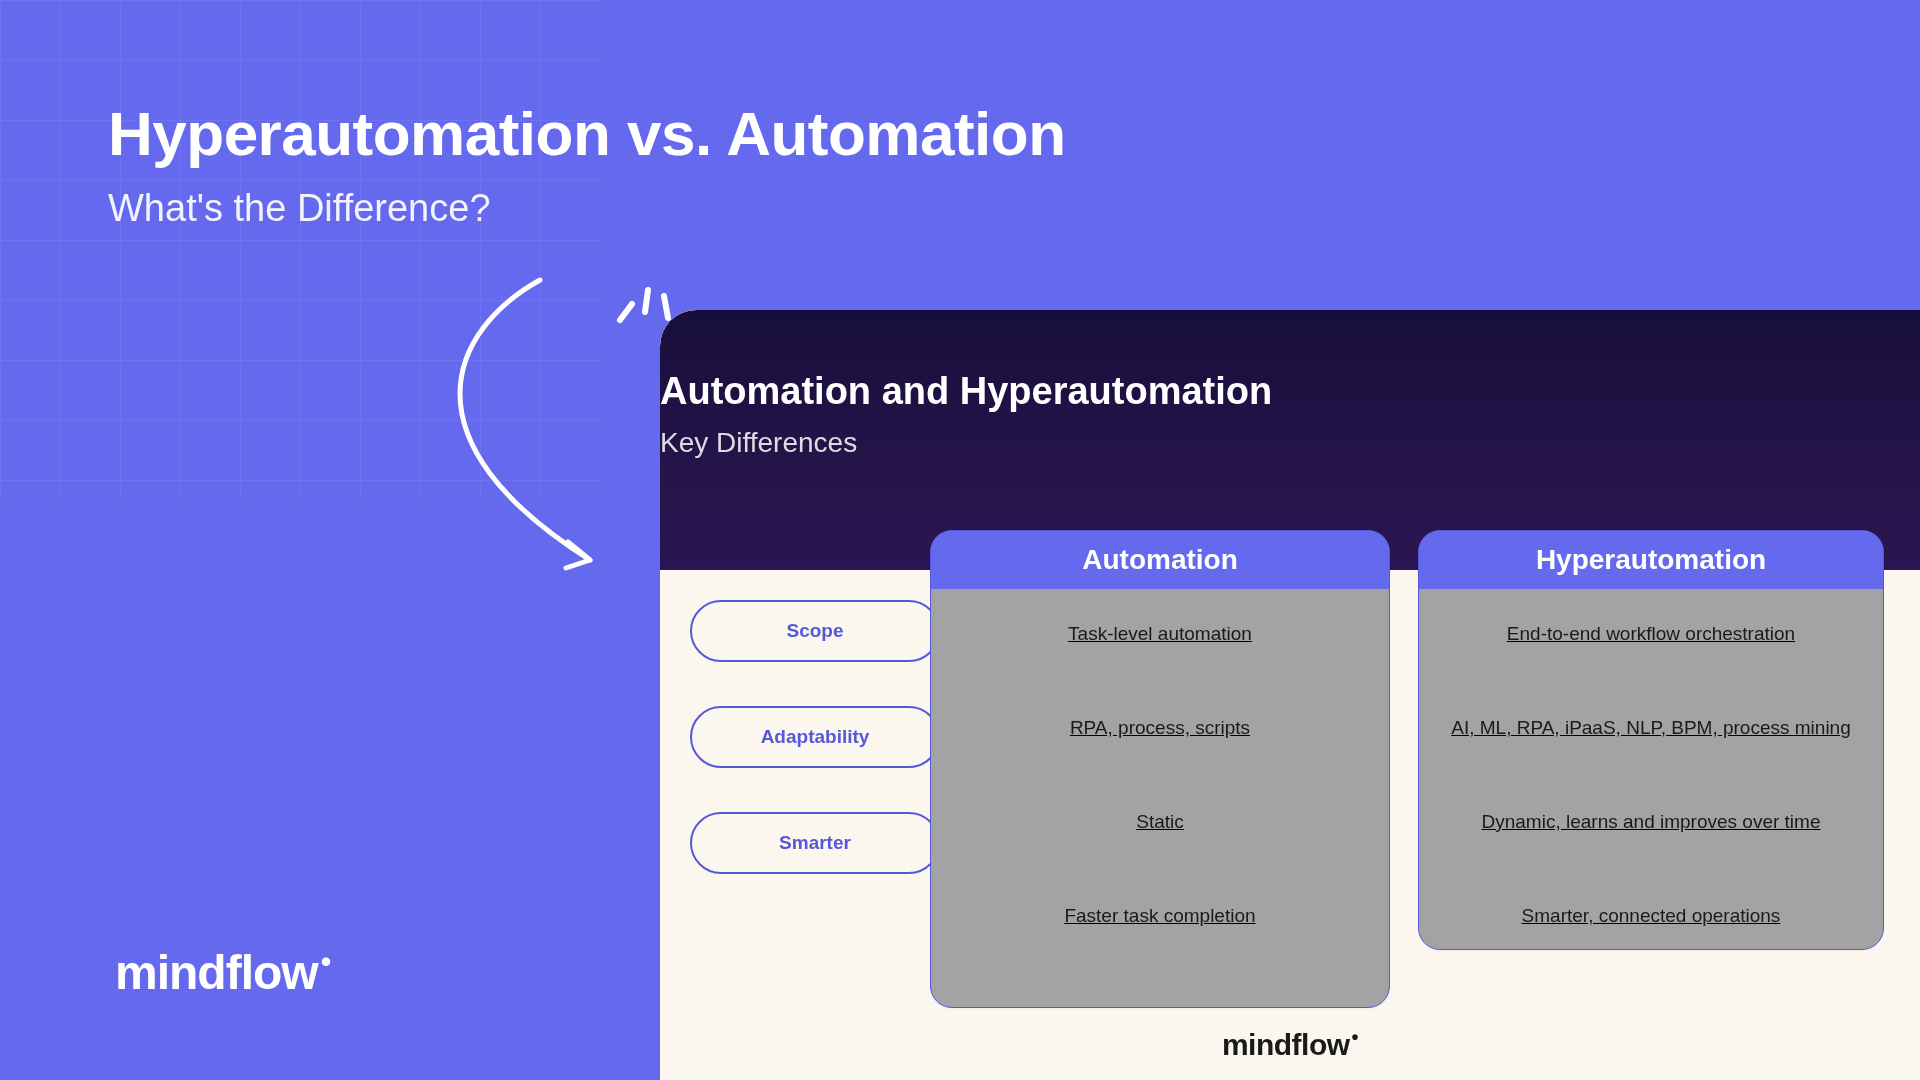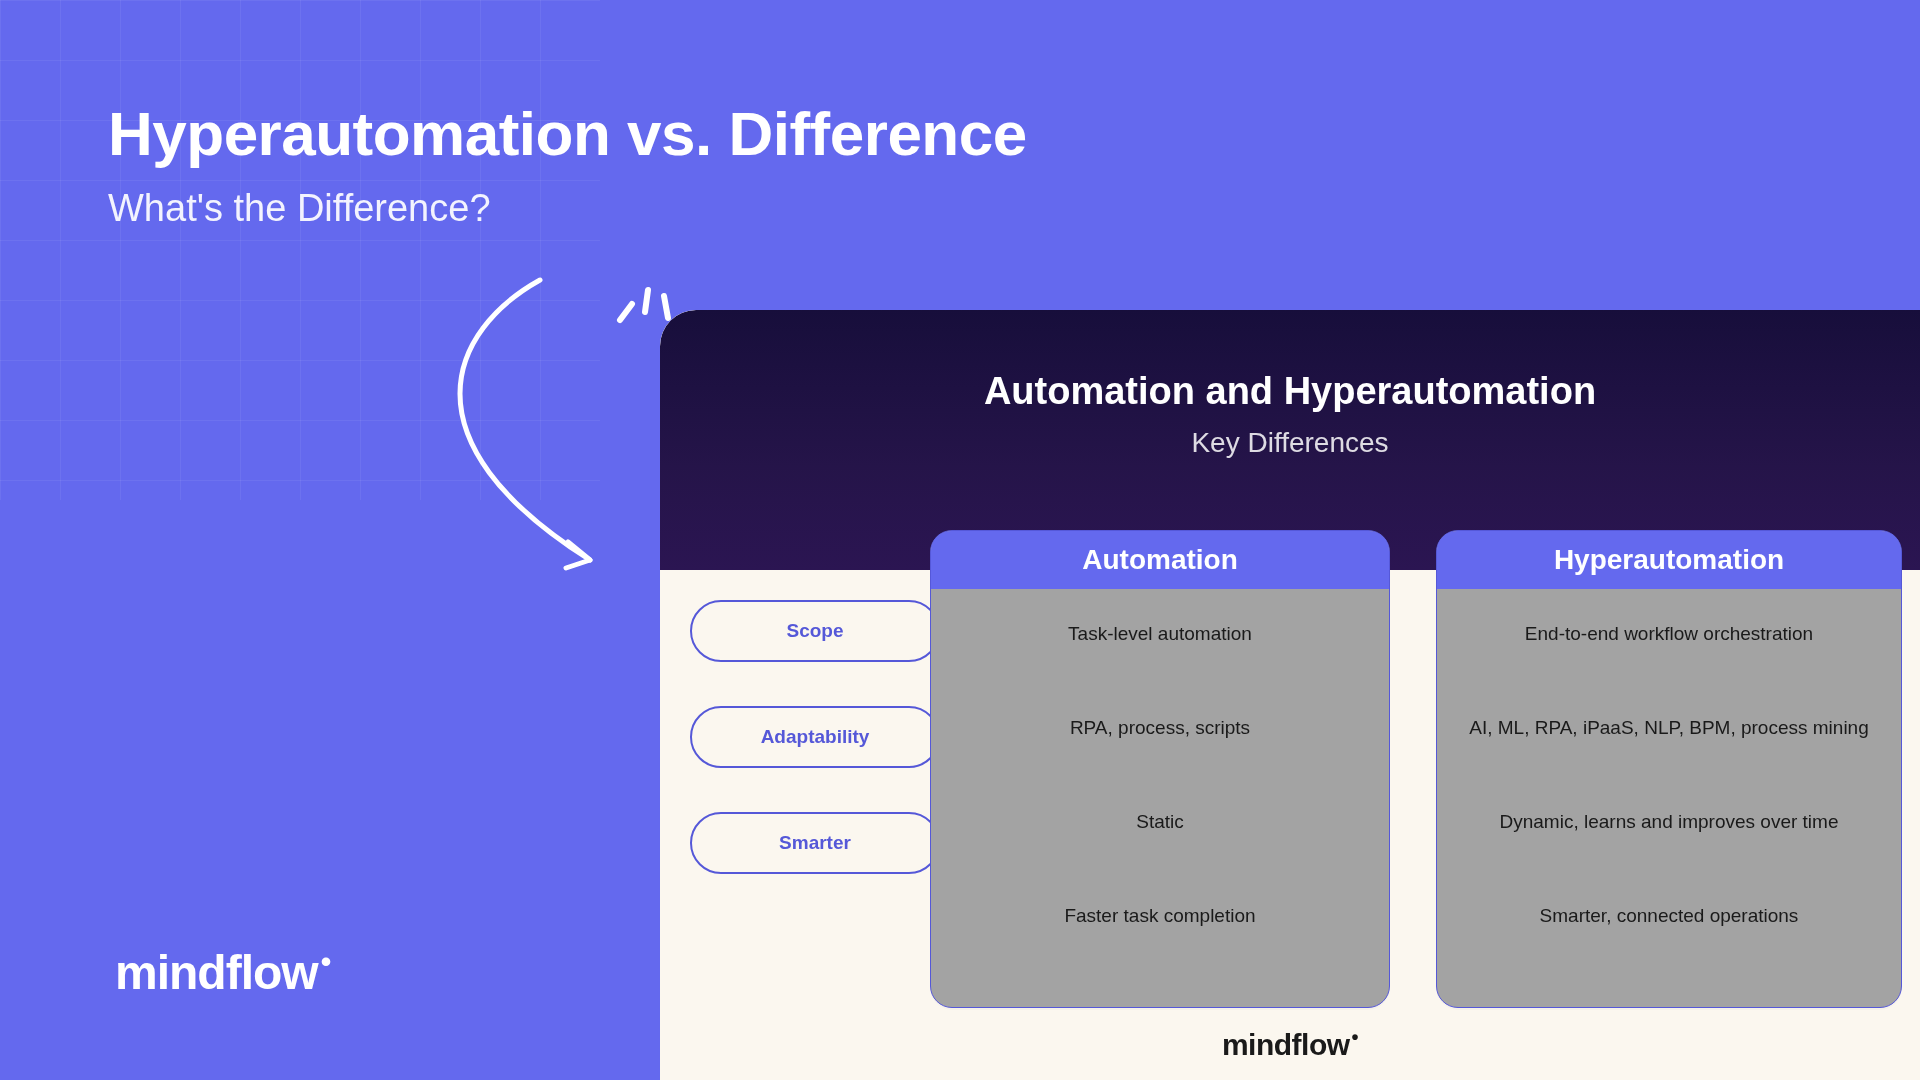--- a/index.html
+++ b/index.html
@@ -73,21 +73,20 @@
     background: #FBF7EF;
     border-top-left-radius: 36px;
     overflow: hidden;
   }
   .panel-header {
     position: absolute;
     top: 0; left: 0; right: 0;
     height: 260px;
     background: linear-gradient(180deg, #170E3B 0%, #251449 60%, #2B1552 100%);
     border-top-left-radius: 36px;
-    text-align: center;
     padding-top: 60px;
   }
   .panel-title {
     color: #fff;
     font-size: 38px;
     font-weight: 800;
   }
   .panel-sub {
     color: rgba(255,255,255,0.85);
     font-size: 28px;
@@ -116,33 +115,34 @@
   .col {
     position: absolute;
     top: 220px;
     background: #a3a3a3;
     border: 1.5px solid #5558D8;
     border-radius: 22px;
     text-align: center;
     box-shadow: 0 2px 0 rgba(0,0,0,0.02);
   }
   .col.left { left: 270px; width: 460px; height: 478px; }
-  .col.right { left: 776px; width: 466px; height: 478px; }
+  .col.right { left: 758px; width: 466px; height: 420px; }
   .col-head {
     background: #6469EE;
     color: #fff;
     font-size: 28px;
     font-weight: 800;
     border-top-left-radius: 20px;
     border-top-right-radius: 20px;
     height: 58px;
     line-height: 58px;
   }
   .col-body {
     padding: 28px 18px 0 18px;
+    text-decoration: underline;
   }
   .cell {
     color: #1a1a1a;
     font-size: 19px;
     height: 94px;
     display: flex;
     align-items: flex-start;
     justify-content: center;
     padding-top: 6px;
   }
@@ -157,21 +157,21 @@
     letter-spacing: -0.5px;
   }
   .panel-brand .dot { font-size: 20px; vertical-align: super; margin-left: 2px;}
 </style>
 </head>
 <body>
 
 <div class="grid-bg"></div>
 
 <div class="title-block">
-  <div class="title">Hyperautomation vs. Difference</div>
+  <div class="title">Hyperautomation vs. Automation</div>
   <div class="subtitle">What's the Difference?</div>
 </div>
 
 <svg class="arrow" viewBox="0 0 260 310">
   <path d="M150 10 C 60 60, 10 170, 200 290" stroke="#ffffff" stroke-width="5" fill="none" stroke-linecap="round"></path>
   <path d="M200 290 L178 272 M200 290 L176 298" stroke="#ffffff" stroke-width="5" fill="none" stroke-linecap="round"></path>
 </svg>
 
 <svg class="spark" viewBox="0 0 90 90">
   <g stroke="#ffffff" stroke-width="6" stroke-linecap="round">

